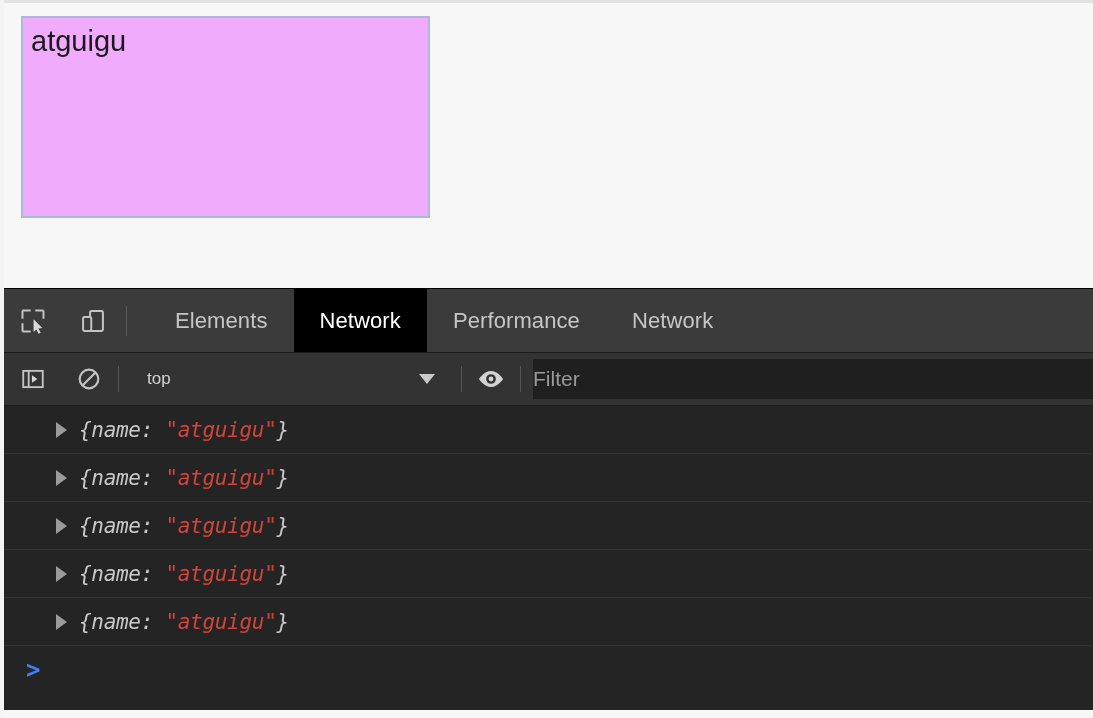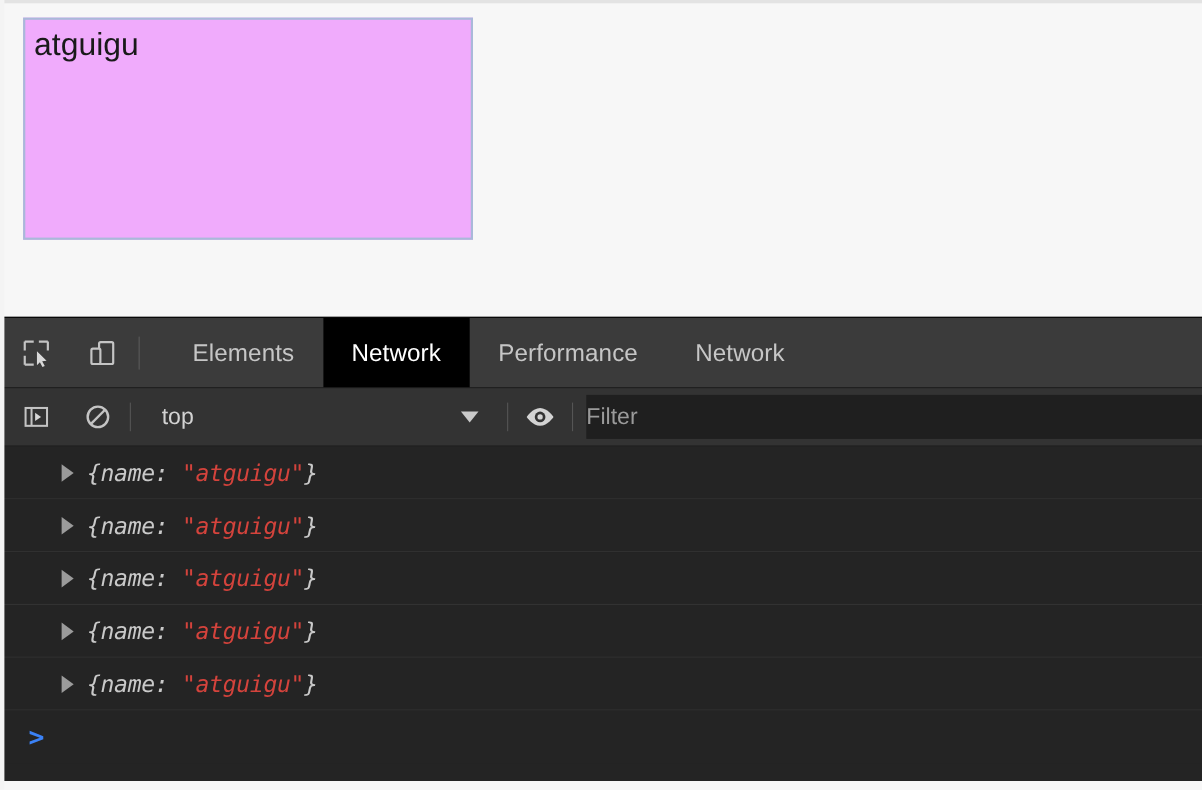--- a/index.html
+++ b/index.html
@@ -159,21 +159,21 @@
   }
   .context-select {
     display: flex;
     align-items: center;
     justify-content: space-between;
     width: 318px;
     height: 40px;
     padding: 0 14px 0 16px;
     box-sizing: border-box;
     color: #d2d2d2;
-    font-size: 21px;
+    font-size: 17px;
     cursor: pointer;
   }
   .caret {
     width: 0;
     height: 0;
     border-left: 8px solid transparent;
     border-right: 8px solid transparent;
     border-top: 10px solid #c9c9c9;
   }
   .filter-input {

